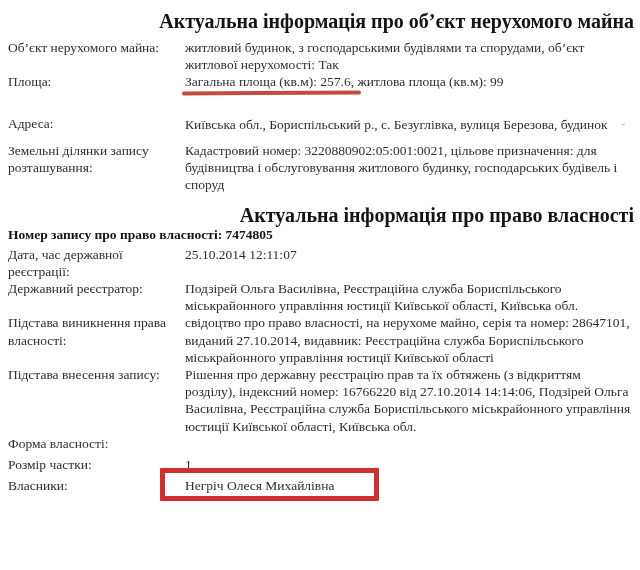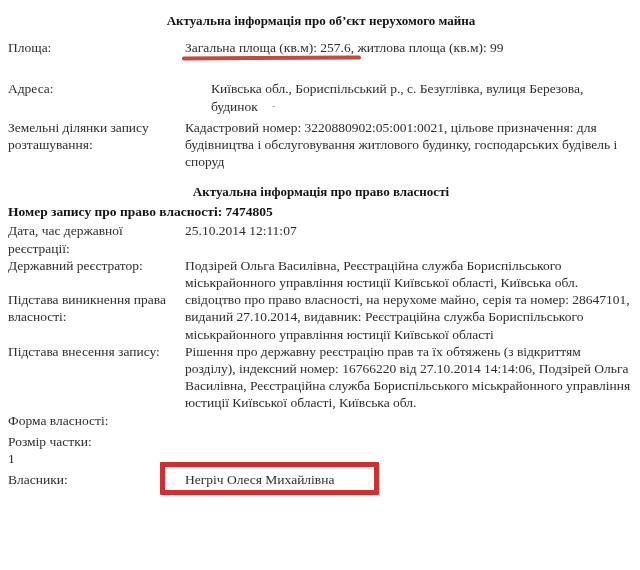--- a/index.html
+++ b/index.html
@@ -16,44 +16,44 @@
     height: 570px;
     background: #ffffff;
     font-family: "Liberation Serif", "DejaVu Serif", serif;
     font-size: 13.5px;
     line-height: 17.2px;
     color: var(--text-color);
     padding: 12px 6px 0 8px;
     overflow: hidden;
   }
   .section-title {
-    font-size: 13px;
+    font-size: 20px;
     font-weight: bold;
     color: var(--title-color);
-    text-align: center;
+    text-align: right;
     line-height: 18px;
     margin: 0 0 9px 0;
   }
   .section-title.ownership { margin: 13px 0 2px 0; }
   .record-line {
     font-weight: bold;
     color: var(--title-color);
     margin: 0 0 2px 0;
     line-height: 17.2px;
   }
   .field-row { display: flex; margin-bottom: 0; }
   .field-row .label {
     flex: none;
     width: 177px;
     padding-right: 19px;
   }
   .field-row .value { flex: 1; position: relative; }
   .mb8 { margin-bottom: 24px; }
-  .mb3 { margin-bottom: 3px; gap: 26px; }
-  .mb4 { margin-bottom: 4px; flex-direction: column; }
+  .mb3 { margin-bottom: 9px; }
+  .mb4 { margin-bottom: 4px; }
   .area-underlined {
     position: relative;
     display: inline-block;
   }
   .red-underline {
     position: absolute;
     left: -3px;
     right: -7px;
     bottom: -4px;
     height: 4px;
@@ -80,20 +80,24 @@
   }
 </style>
 </head>
 <body>
 
 <div class="doc-page">
 
   <div class="section-title">Актуальна інформація про об’єкт нерухомого майна</div>
 
 
+  <div class="field-row">
+    <div class="label">Об’єкт нерухомого майна:</div>
+    <div class="value">житловий будинок, з господарськими будівлями та спорудами, об’єкт житлової нерухомості: Так</div>
+  </div>
 
   <div class="field-row mb8">
     <div class="label">Площа:</div>
     <div class="value">
       <span class="area-underlined">
         <span>Загальна площа (кв.м): 257.6,</span>
         <span class="red-underline"></span>
       </span><span> житлова площа (кв.м): 99</span>
     </div>
   </div>

